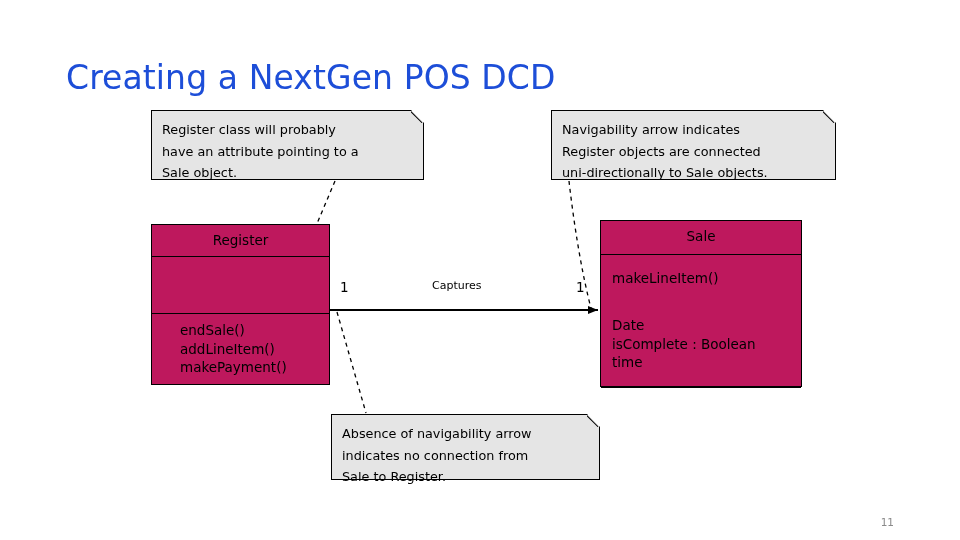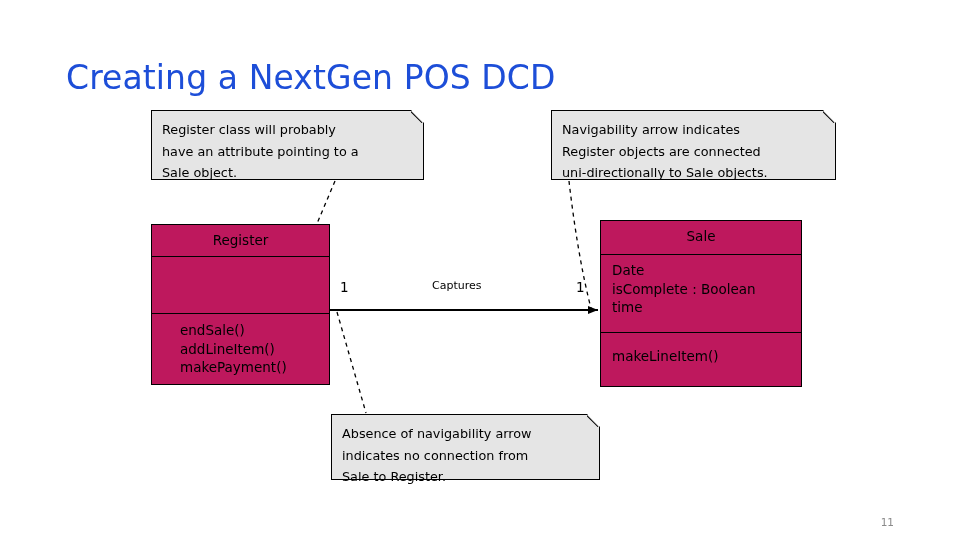--- a/index.html
+++ b/index.html
@@ -182,24 +182,24 @@
   <div class="uml-class" id="register-class">
     <div class="uml-compartment uml-name" id="register-name-compartment">Register</div>
     <div class="uml-compartment" id="register-attrs-compartment"></div>
     <div class="uml-compartment last uml-line" id="register-ops-compartment" style="white-space: pre-line;">endSale()
 addLineItem()
 makePayment()</div>
   </div>
 
   <div class="uml-class" id="sale-class">
     <div class="uml-compartment uml-name" id="sale-name-compartment">Sale</div>
+    <div class="uml-compartment last uml-line" id="sale-ops-compartment" style="white-space: pre-line;">makeLineItem()</div>
     <div class="uml-compartment uml-line" id="sale-attrs-compartment" style="white-space: pre-line;">Date
 isComplete : Boolean
 time</div>
-    <div class="uml-compartment last uml-line" id="sale-ops-compartment" style="white-space: pre-line;">makeLineItem()</div>
   </div>
 
   <div class="mult" id="mult-register-end">1</div>
   <div class="mult" id="mult-sale-end">1</div>
   <div id="assoc-label">Captures</div>
 
   <div class="note" id="note-register-attr">
     <div class="note-fold"></div>
     <div class="note-text">Register class will probably
 have an attribute pointing to a

